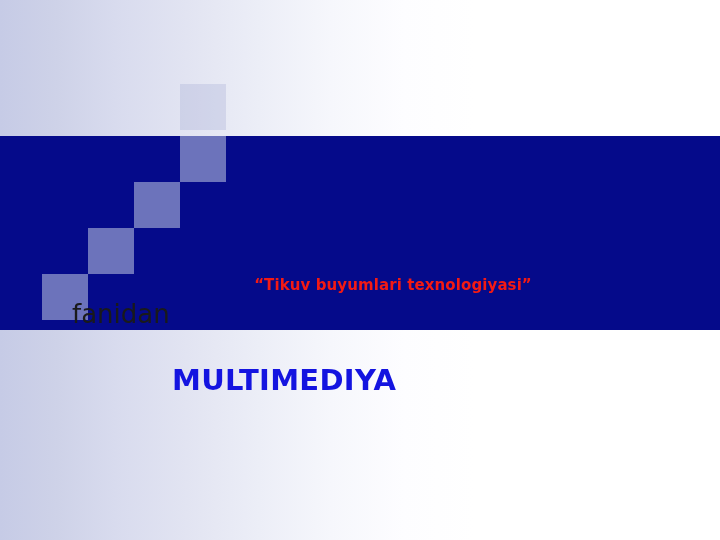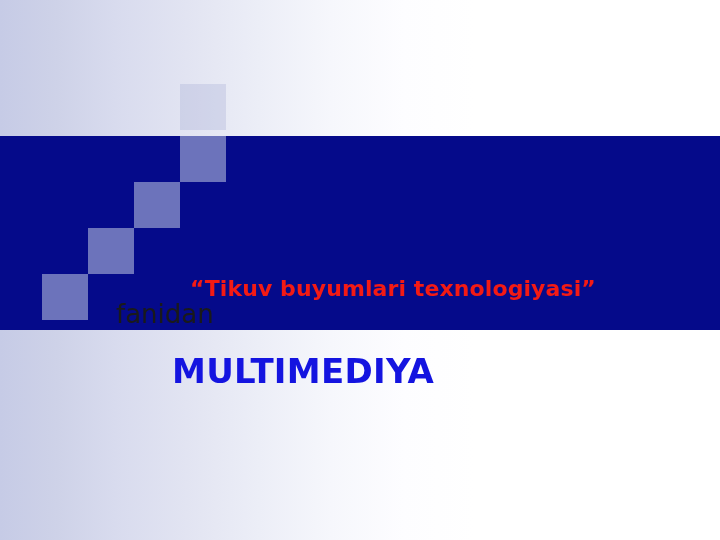--- a/index.html
+++ b/index.html
@@ -76,46 +76,45 @@
   
   #course-title {
     position: absolute;
     left: 0;
     top: 276px;
     width: 720px;
     text-align: center;
     padding-left: 66px;
     box-sizing: border-box;
     color: #f31a14;
-    font-size: 22px;
+    font-size: 15px;
     font-weight: bold;
     letter-spacing: 0.1px;
     white-space: nowrap;
     font-family: "DejaVu Sans", sans-serif;
   }
 
   #fanidan {
     position: absolute;
     left: 72px;
     top: 301px;
     color: #1a1a1a;
     font-size: 26px;
     font-weight: normal;
     font-family: "DejaVu Sans", sans-serif;
     line-height: 1;
-    margin-left: 44px;
   }
 
   #headline {
     position: absolute;
     left: 66px;
-    top: 351px;
+    top: 363px;
     width: 640px;
     color: #1414e0;
-    font-size: 34px;
+    font-size: 29px;
     font-weight: bold;
     line-height: 1.23;
     letter-spacing: 0.3px;
     font-family: "DejaVu Sans", sans-serif;
   }
   #headline .l1 {
     display: block;
     padding-left: 106px;
   }
   #headline .l2 {

